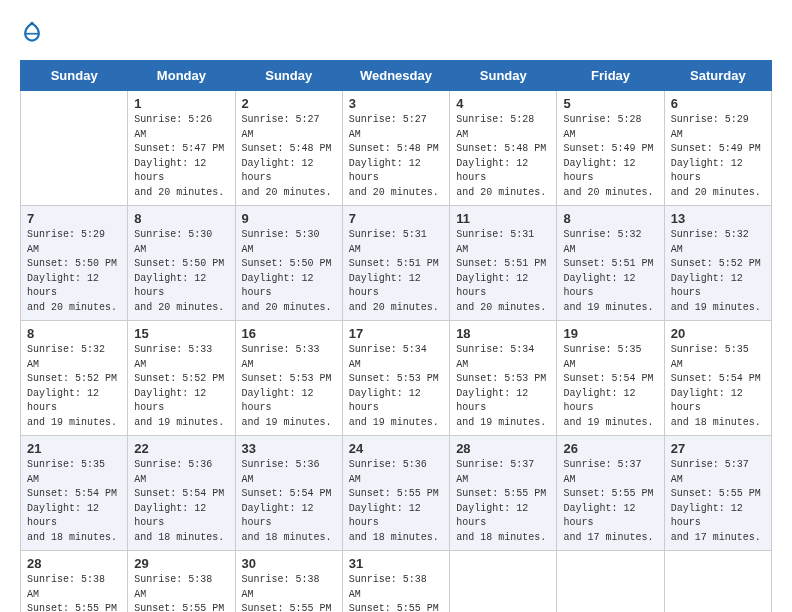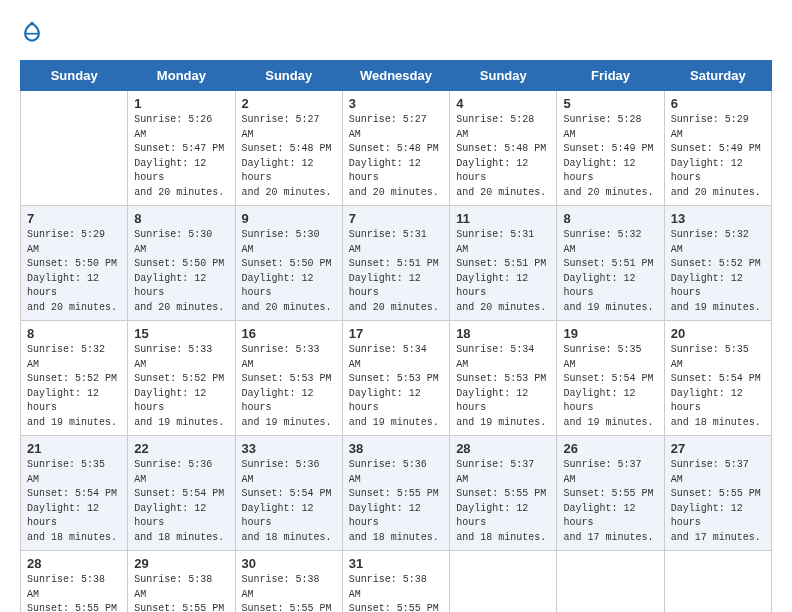--- a/index.html
+++ b/index.html
@@ -282,21 +282,21 @@
 and 18 minutes.</div>
         </td>
         <td>
           <span class="day-num">33</span>
           <div class="day-info" style="white-space: pre-line;">Sunrise: 5:36 AM
 Sunset: 5:54 PM
 Daylight: 12 hours
 and 18 minutes.</div>
         </td>
         <td>
-          <span class="day-num">38</span>
+          <span class="day-num">24</span>
           <div class="day-info" style="white-space: pre-line;">Sunrise: 5:36 AM
 Sunset: 5:55 PM
 Daylight: 12 hours
 and 18 minutes.</div>
         </td>
         <td>
           <span class="day-num">28</span>
           <div class="day-info" style="white-space: pre-line;">Sunrise: 5:37 AM
 Sunset: 5:55 PM
 Daylight: 12 hours

